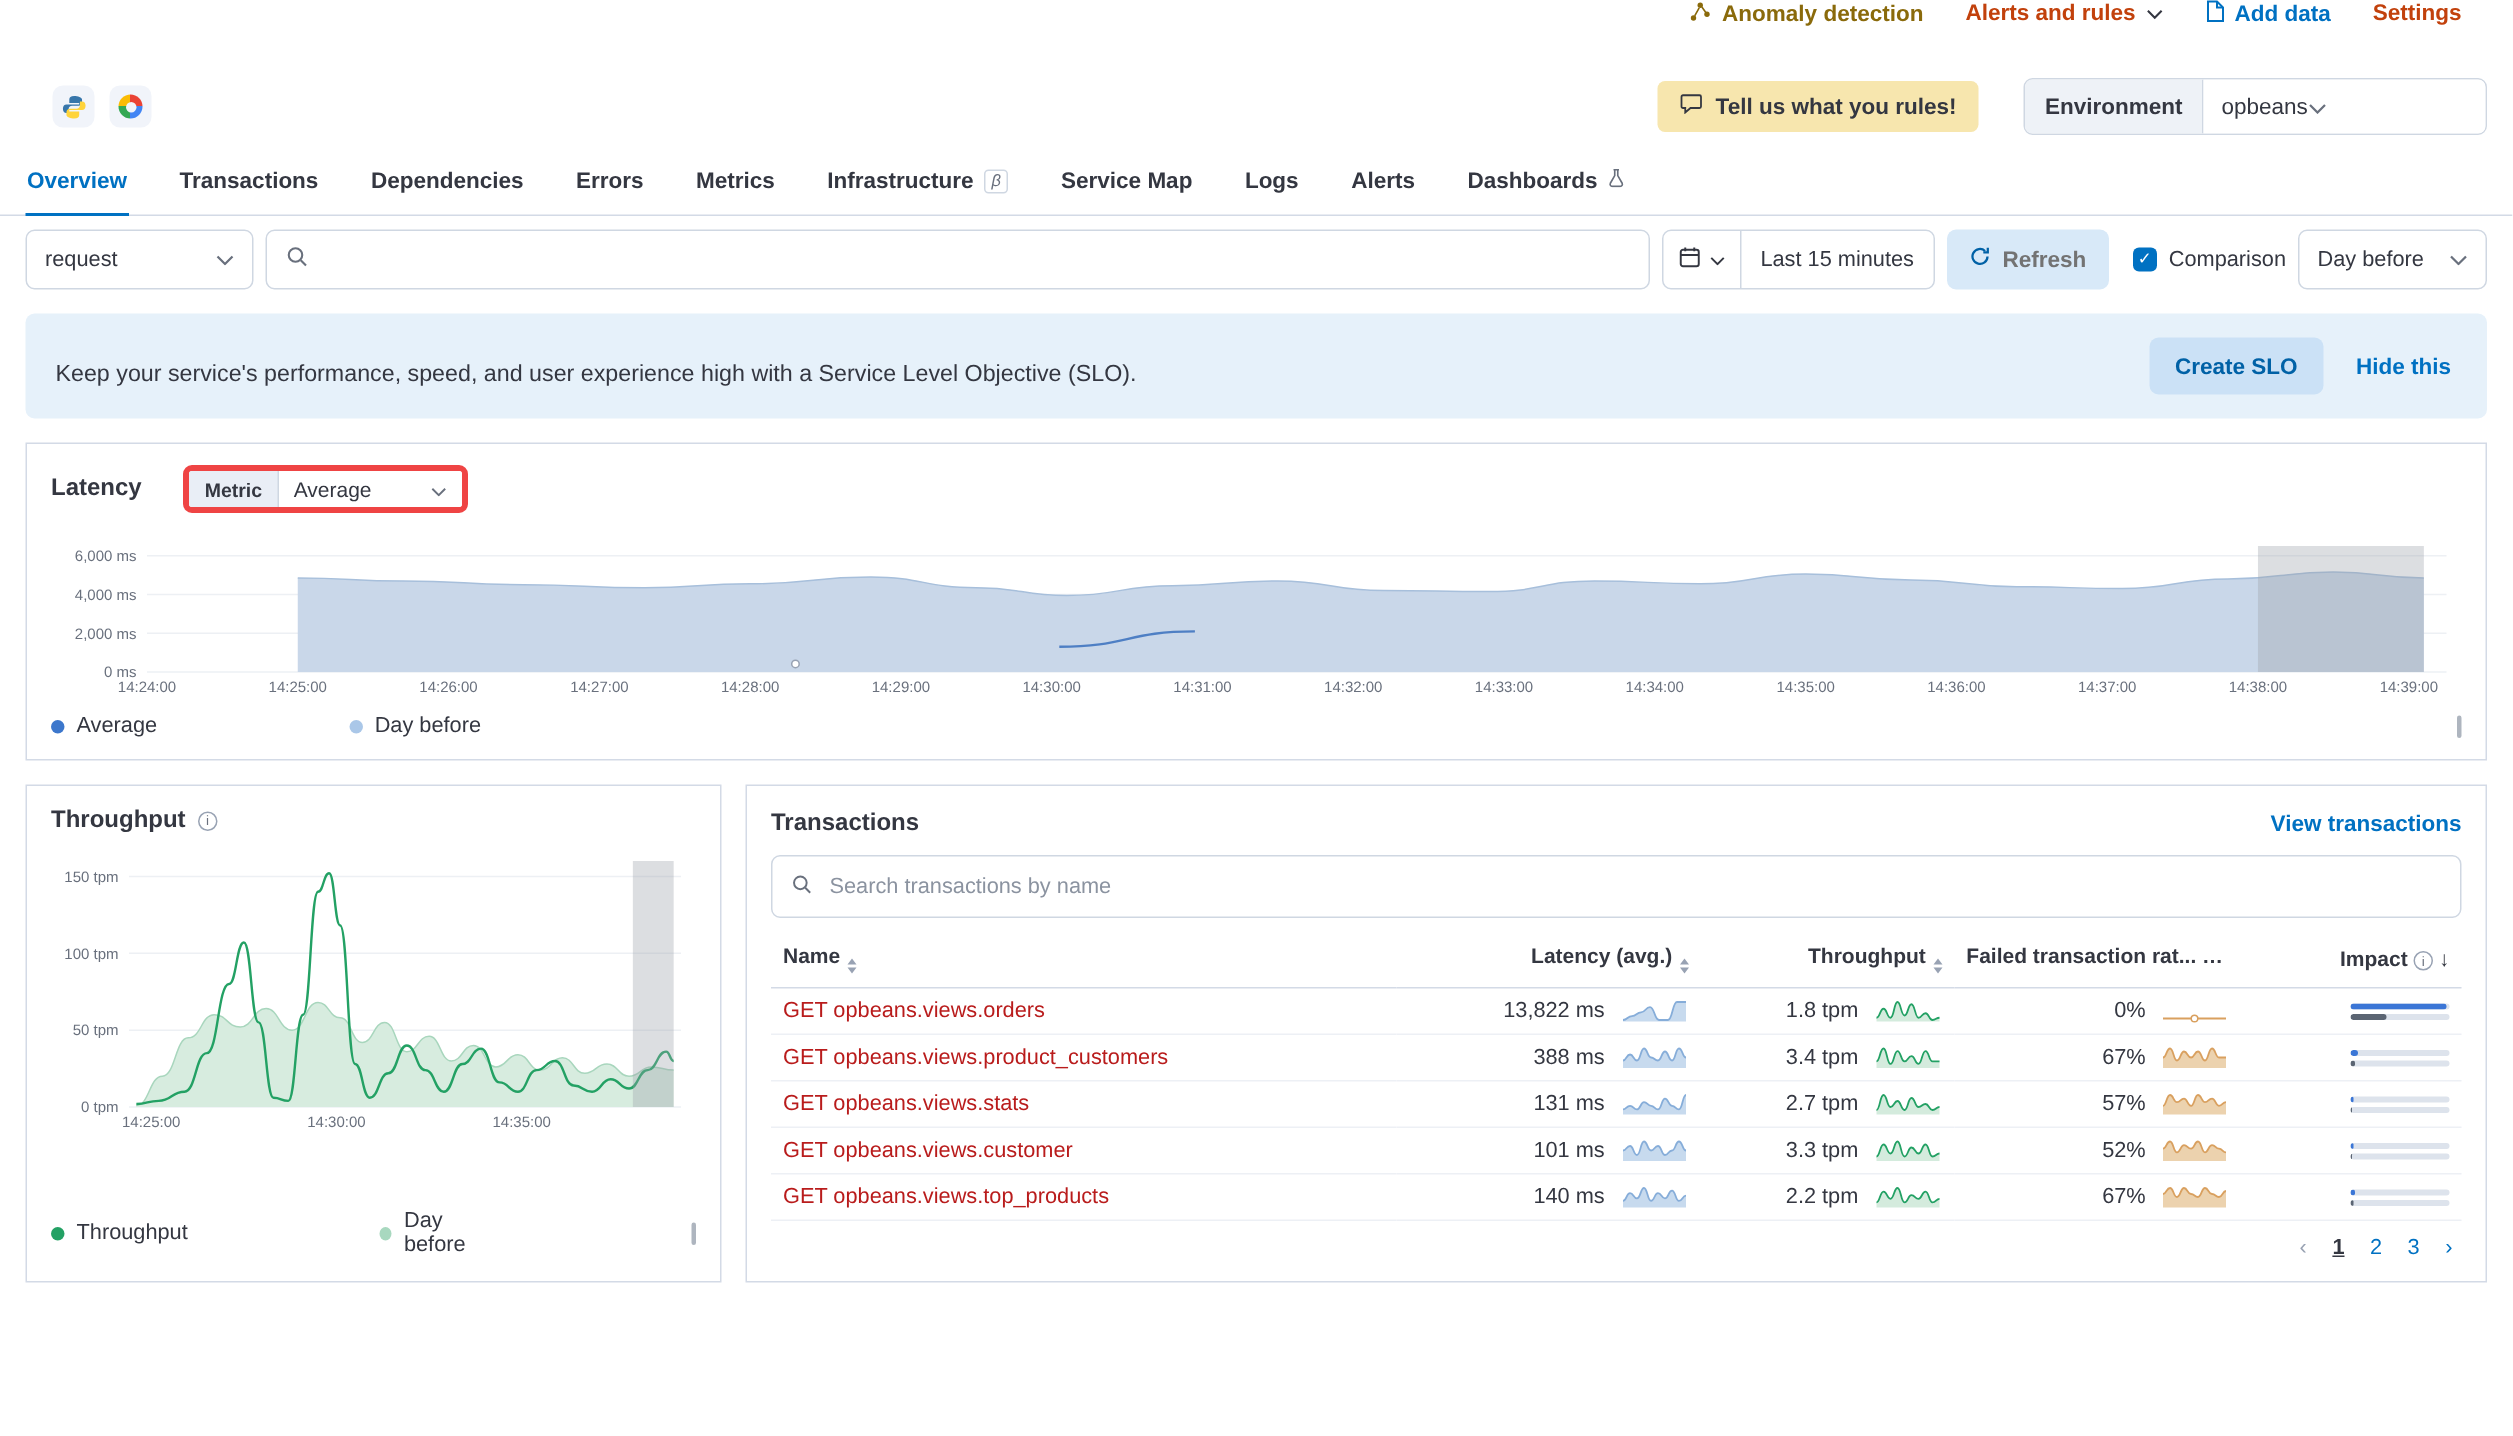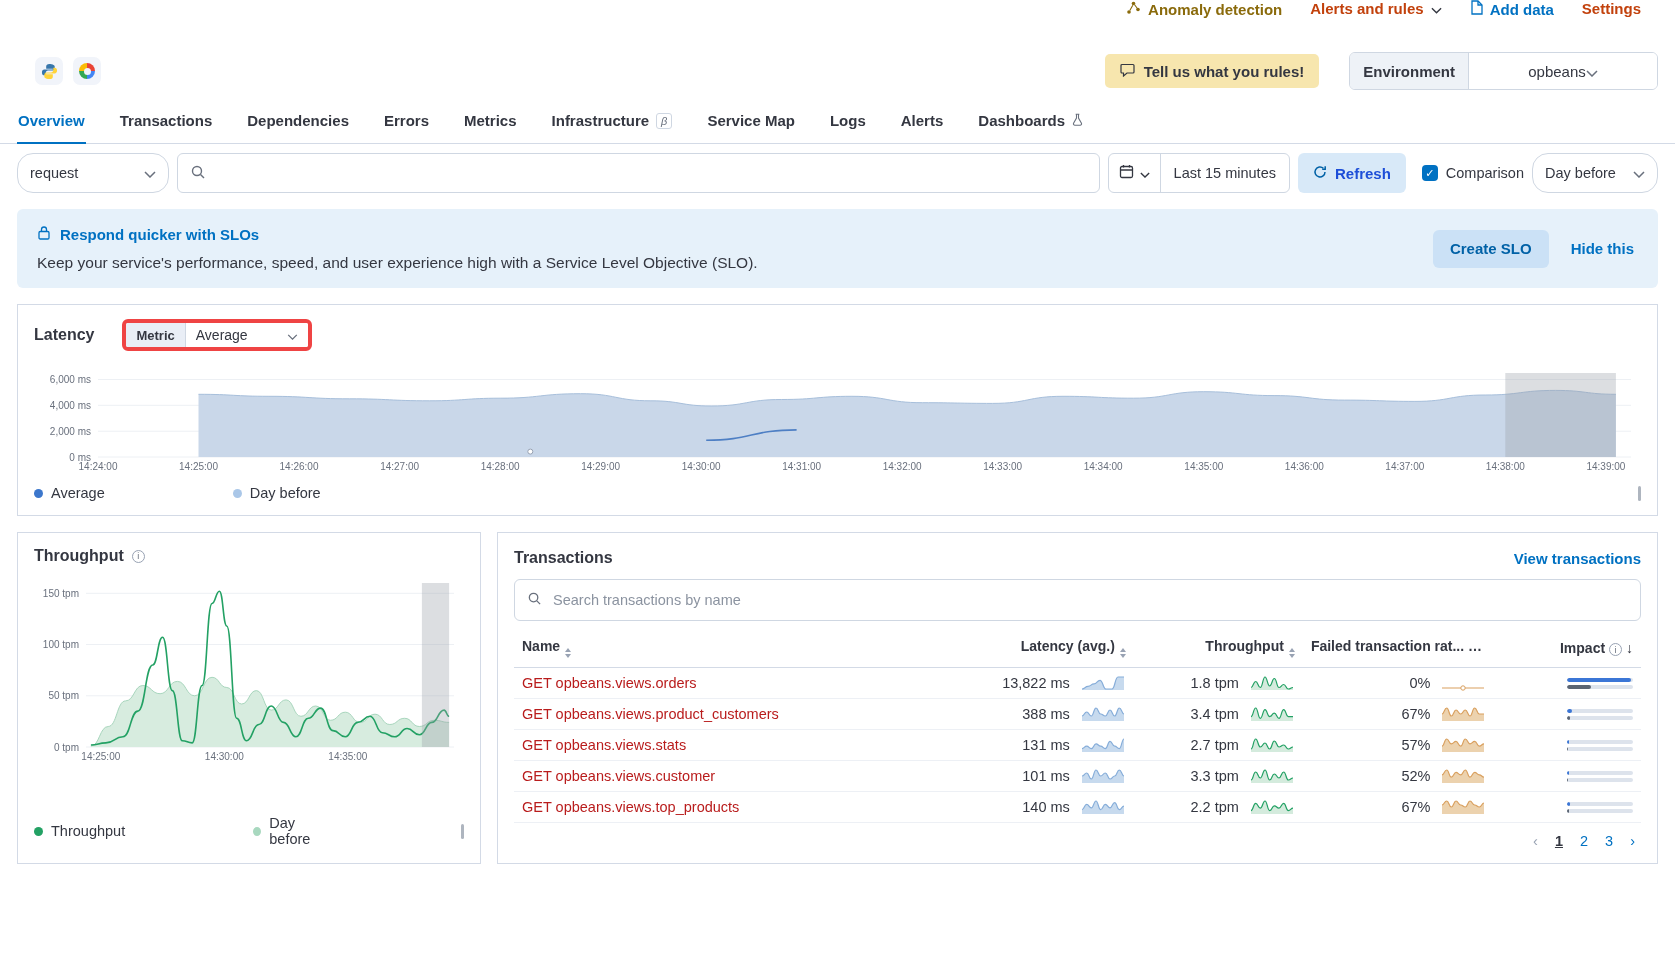--- a/index.html
+++ b/index.html
@@ -20,41 +20,41 @@
   .svc-title{font-size:29px;font-weight:700;letter-spacing:-.3px}
   .agent-badges{display:flex;gap:10px;margin-left:18px}
   .badge-sq{width:28px;height:28px;border-radius:7px;background:#f1f4fa;display:grid;place-items:center}
   .gcp-ring{width:16px;height:16px;border-radius:50%;
     background:conic-gradient(#ea4335 0 25%,#4285f4 25% 50%,#34a853 50% 75%,#fbbc05 75% 100%);position:relative}
   .gcp-ring::after{content:"";position:absolute;inset:4.5px;background:#f1f4fa;border-radius:50%}
   .hdr-right{margin-left:auto;display:flex;align-items:center;gap:30px}
   .feedback-btn{background:#f7e6ae;border-radius:5px;height:34px;padding:0 15px;display:inline-flex;align-items:center;gap:9px;font-weight:600;font-size:15px}
   .env-group{display:flex;height:38px;border:1px solid #cfd7e2;border-radius:6px;overflow:hidden}
   .env-label{background:#eef2f7;display:flex;align-items:center;padding:0 13px;font-weight:600;border-right:1px solid #cfd7e2;font-size:15px}
-  .env-select{display:flex;align-items:center;justify-content:center;width:188px;padding:0 12px;background:#fff;font-size:15px}
+  .env-select{display:flex;align-items:center;justify-content:flex-start;width:188px;padding:0 12px;background:#fff;font-size:15px}
 
   
   .tabbar{display:flex;gap:33px;padding:0 17px;border-bottom:1px solid #d3dae6}
   .tab{display:inline-flex;align-items:center;gap:7px;padding:14px 1px;font-size:15px;font-weight:600;color:#343741;position:relative}
   .tab.active{color:#0071c2}
   .tab.active::after{content:"";position:absolute;left:0;right:0;bottom:-1px;height:2.5px;background:#0071c2}
   .beta{font-size:11px;font-style:italic;border:1px solid #cfd7e2;border-radius:3px;padding:0 4px;line-height:14px;color:#69707d;font-weight:400}
 
   
   .filterbar{display:flex;align-items:center;gap:8px;padding:9px 17px 10px}
-  .select-box{display:flex;align-items:center;justify-content:space-between;height:40px;border:1px solid #cfd7e2;border-radius:16px;padding:0 12px;background:#fff;gap:10px}
+  .select-box{display:flex;align-items:center;justify-content:space-between;height:40px;border:1px solid #cfd7e2;border-radius:6px;padding:0 12px;background:#fff;gap:10px}
   .kuery{width:152px}
   .cmp-select{width:126px}
   .searchbox{flex:1;display:flex;align-items:center;gap:9px;height:40px;border:1px solid #cfd7e2;border-radius:6px;padding:0 12px;background:#fff}
   .searchbox input{border:none;outline:none;flex:1;font:inherit;color:#343741;background:transparent}
   .searchbox input::placeholder{color:#8b93a0}
   .dategroup{display:flex;align-items:stretch;height:40px;border:1px solid #cfd7e2;border-radius:6px;overflow:hidden;background:#fff}
   .date-cal{display:flex;align-items:center;gap:6px;padding:0 10px;border-right:1px solid #cfd7e2}
   .date-range{display:flex;align-items:center;padding:0 13px;white-space:nowrap}
-  .refresh-btn{display:inline-flex;align-items:center;gap:8px;height:40px;padding:0 15px;background:#d8e9f8;color:#1d4ed8;font-weight:600;border-radius:6px;font-size:15px}
+  .refresh-btn{display:inline-flex;align-items:center;gap:8px;height:40px;padding:0 15px;background:#d8e9f8;color:#737373;font-weight:600;border-radius:6px;font-size:15px}
   .comparison{display:flex;align-items:center;gap:8px;margin-left:8px}
   .checkbox{width:16px;height:16px;border-radius:4px;background:#0071c2;display:grid;place-items:center;color:#fff;font-size:11px;font-weight:700;line-height:1}
 
   
   .slo{margin:6px 17px 16px;background:#e6f1fa;border-radius:6px;padding:16px 20px;display:flex;align-items:center}
   .slo-left{flex:1}
   .slo-title{display:flex;align-items:center;gap:9px;color:#0071c2;font-weight:600;font-size:15px}
   .slo-desc{margin-top:11px;font-size:15.5px;color:#343741}
   .slo-actions{display:flex;align-items:center;gap:22px;padding-right:4px}
   .create-slo{height:38px;padding:0 17px;background:#cbe1f6;color:#0061a6;font-weight:600;border-radius:6px;font-size:15px}
@@ -245,27 +245,20 @@
   <button class="select-box cmp-select">
     <span>Day before</span>
     <span><svg width="12" height="7" viewBox="0 0 12 7">
           <path d="M1 1l5 5 5-5" fill="none" stroke="#69707d" stroke-width="1.5"></path>
         </svg></span>
   </button>
 </section>
 
 <section class="slo">
   <div class="slo-left">
-    <a class="slo-title">
-      <span><svg width="14" height="15" viewBox="0 0 14 15">
-            <rect x="2" y="6.5" width="10" height="7.5" rx="1.2" fill="none" stroke="#0071c2" stroke-width="1.3"></rect>
-            <path d="M4.5 6.5V4.5a2.5 2.5 0 0 1 5 0v2" fill="none" stroke="#0071c2" stroke-width="1.3"></path>
-          </svg></span>
-      <span>Respond quicker with SLOs</span>
-    </a>
     <div class="slo-desc">Keep your service's performance, speed, and user experience high with a Service Level Objective (SLO).</div>
   </div>
   <div class="slo-actions">
     <button class="create-slo">Create SLO</button>
     <a class="hide-link">Hide this</a>
   </div>
 </section>
 
 <section class="card latency-card">
   <div class="lat-head">

